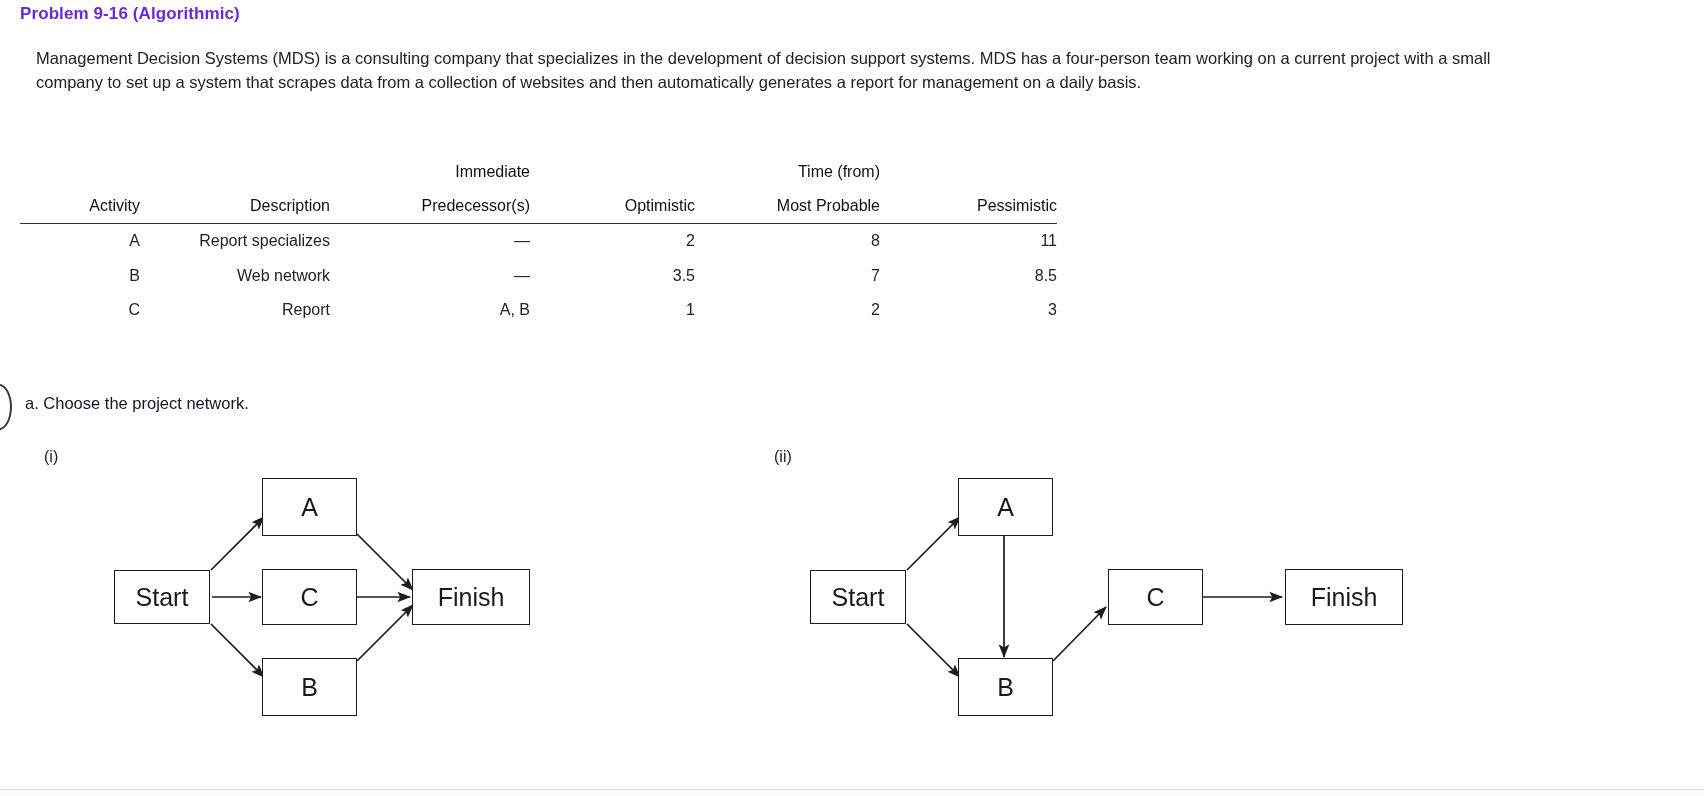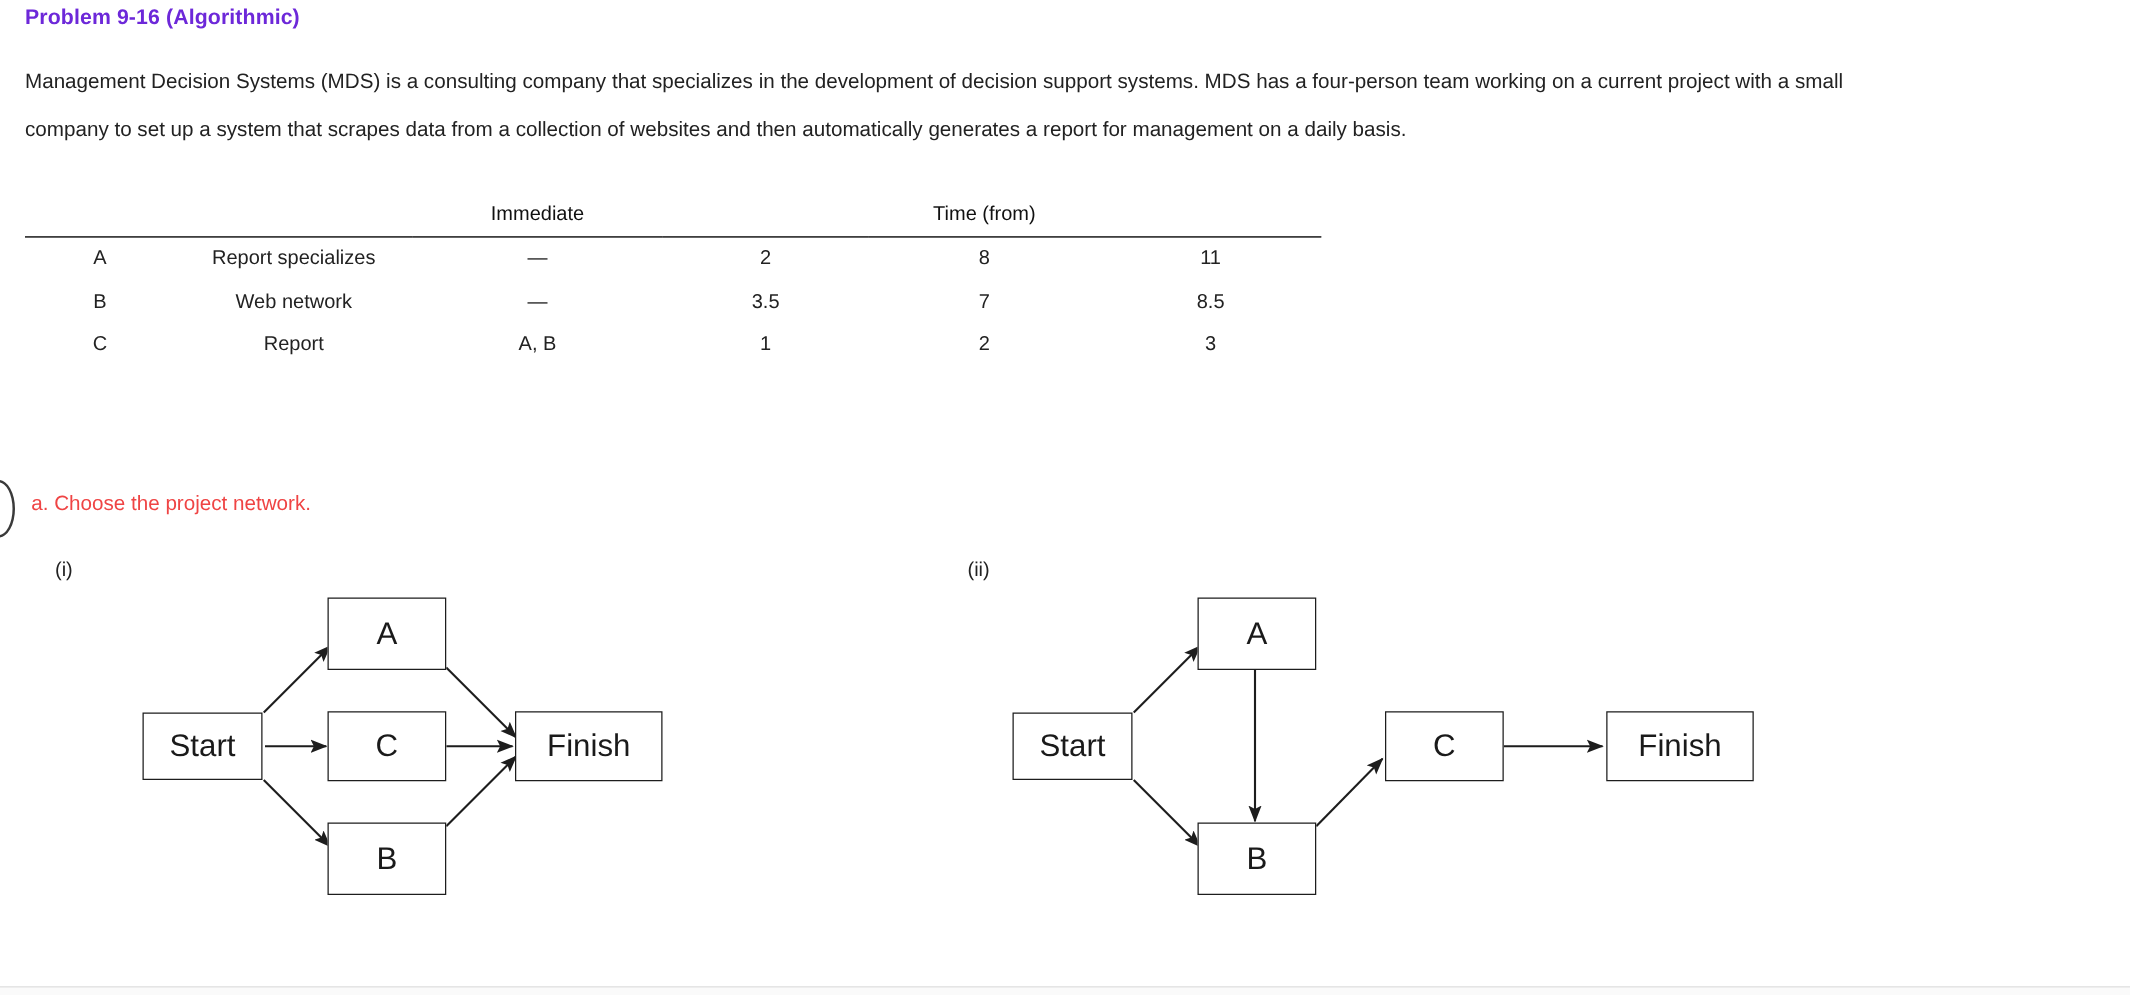--- a/index.html
+++ b/index.html
@@ -22,40 +22,40 @@
     position: absolute;
     left: 20px;
     top: 4px;
     font-size: 17px;
     font-weight: bold;
     letter-spacing: 0.1px;
     color: #6d28d9;
   }
   #intro-paragraph {
     position: absolute;
-    left: 20px;
+    left: 36px;
     top: 46px;
     width: 1500px;
     font-size: 16.5px;
-    line-height: 39px;
+    line-height: 24px;
     color: #222222;
   }
 
   
   #activity-table {
     position: absolute;
     left: 20px;
     top: 155px;
     width: 1037px;
     border-collapse: collapse;
     font-size: 16px;
   }
   #activity-table td, #activity-table th {
     padding: 0;
-    text-align: center;
+    text-align: right;
     vertical-align: middle;
     font-weight: normal;
   }
   .grp-row th {
     height: 34px;
     font-weight: bold;
     font-size: 16px;
     color: #111;
   }
   .hdr-row th {
@@ -88,21 +88,21 @@
   .col-opt       { width: 165px; }
   .col-mp        { width: 185px; }
   .col-pess      { width: 177px; }
 
   
   #question-a {
     position: absolute;
     left: 25px;
     top: 394px;
     font-size: 16.5px;
-    color: #ef4444;
+    color: #0f172a;
   }
   #left-arc {
     position: absolute;
     left: -14px;
     top: 384px;
     width: 26px;
     height: 46px;
     border: 2.4px solid #3a3a3a;
     border-radius: 50%;
     box-sizing: border-box;
@@ -177,20 +177,28 @@
   </colgroup>
   <thead>
     <tr class="grp-row">
       <th></th>
       <th></th>
       <th>Immediate</th>
       <th></th>
       <th>Time (from)</th>
       <th></th>
     </tr>
+    <tr class="hdr-row">
+      <th>Activity</th>
+      <th>Description</th>
+      <th>Predecessor(s)</th>
+      <th>Optimistic</th>
+      <th>Most Probable</th>
+      <th>Pessimistic</th>
+    </tr>
     <tr class="rule-row">
       <td colspan="6"></td>
     </tr>
   </thead>
   <tbody>
     <tr class="data-row">
       <td class="act">A</td>
       <td class="desc">Report specializes</td>
       <td>—</td>
       <td>2</td>

